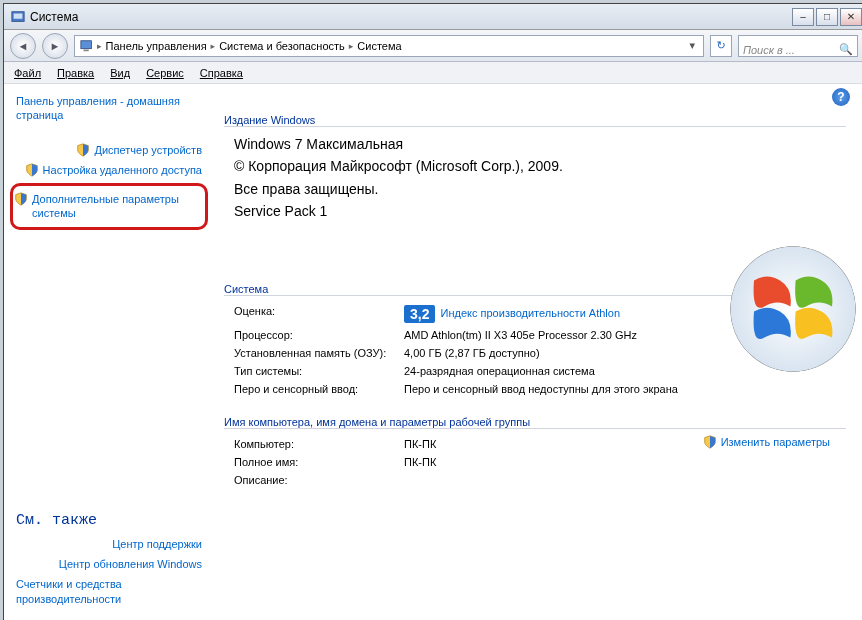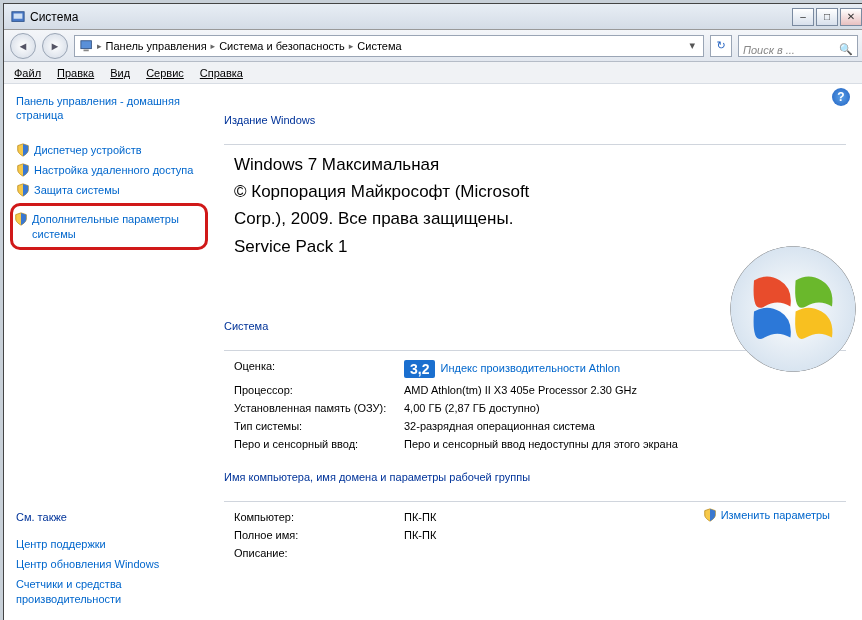--- a/index.html
+++ b/index.html
@@ -21,31 +21,31 @@
 .crumb-sep { color: #666; font-size: 9px; }
 .bc-dropdown { margin-left: auto; color: #555; padding: 0 4px; }
 .bc-refresh { width: 22px; height: 22px; border: 1px solid #9aa5b5; background: #fff; display: flex; align-items: center; justify-content: center; color: #2060c0; }
 .searchbox { width: 120px; height: 22px; border: 1px solid #9aa5b5; background: #fff; display: flex; align-items: flex-end; padding: 0 4px; color: #888; font-style: italic; gap:4px;}
 .searchbox .sbtn { margin-left: auto; color: #2060c0; font-style: normal; }
 .menubar { height: 22px; background: #f0f2f5; display: flex; align-items: center; padding: 0 10px; gap: 16px; border-bottom: 1px solid #d8dde4; font-size: 11px; }
 .menubar span { color: #000; }
 .menubar span u { text-decoration: underline; }
 .content { display: flex; height: calc(620px - 26px - 32px - 22px - 8px); }
 .sidebar { width: 210px; padding: 10px 12px; background: #fff; display: flex; flex-direction: column; gap: 6px; }
-.side-link { color: #0066cc; font-size: 11px; display: flex; align-items: flex-start; gap: 4px; cursor: pointer; line-height: 1.3; }
+.side-link { color: #0066cc; font-size: 11px; display: flex; align-items: flex-start; gap: 4px; cursor: pointer; line-height: 1.3; justify-content: flex-end; }
 .shield { width: 14px; height: 14px; flex-shrink: 0; }
 .side-highlight { border: 3px solid #d01818; border-radius: 10px; padding: 6px 1px; margin: 0 -6px; }
 .side-spacer { flex: 1; }
-.side-section { color: #003399; font-size: 11px; margin-top: 12px; margin-bottom: 8px; }
+.side-section { color: #003399; font-size: 15px; margin-top: 12px; margin-bottom: 2px; font-family: Liberation Mono, monospace; }
 .main { flex: 1; padding: 12px 18px 12px 10px; overflow: hidden; position: relative; }
 .main h1 { font-size: 13px; font-weight: normal; color: #003399; margin-bottom: 12px; }
-.group-title { color: #003399; font-size: 11px; border-bottom: 1px solid #d0d5dd; padding-bottom: 18px; margin-bottom: 6px; margin-top: 18px; }
+.group-title { color: #003399; font-size: 11px; border-bottom: 1px solid #d0d5dd; padding-bottom: 0; margin-bottom: 6px; margin-top: 18px; }
 .group-title:first-of-type { margin-top: 6px; }
 .edition-block { position: relative; }
-.edition-text { font-size: 17px; color: #000; line-height: 1.6; padding-left: 10px; }
+.edition-text { font-size: 14px; color: #000; line-height: 1.6; padding-left: 10px; }
 .winlogo { position: absolute; right: 6px; top: 160px; width: 130px; height: 130px; }
 .row { display: flex; font-size: 11px; color: #000; padding: 3px 0 3px 10px; }
 .row .label { width: 170px; color: #000; }
 .row .val { flex: 1; }
 .link-blue { color: #0066cc; }
 .score-badge { display: inline-block; background: #1a6fcf; color: #fff; font-weight: bold; padding: 1px 6px; border-radius: 2px; margin-right: 2px; font-size: 14px; vertical-align: middle; }
 .help-btn { position: absolute; right: 14px; top: 4px; width: 18px; height: 18px; border-radius: 50%; background: radial-gradient(#5aa0e8,#2060c0); color: #fff; display: flex; align-items: center; justify-content: center; font-size: 12px; font-weight: bold; }
 .change-link { position: absolute; right: 16px; display: flex; align-items: center; gap: 4px; color: #0066cc; }
 </style>
 </head>
@@ -115,27 +115,20 @@
             </svg>
         <span>Диспетчер устройств</span>
       </div>
       <div class="side-link">
         <svg class="shield" viewBox="0 0 16 16">
               <path d="M8 1 L14 3 V8 C14 12 8 15 8 15 C8 15 2 12 2 8 V3 Z" fill="#f7c94a" stroke="#c09020"></path>
               <path d="M8 1 L14 3 V8 C14 12 8 15 8 15 V1 Z" fill="#3a78d0"></path>
             </svg>
         <span>Настройка удаленного доступа</span>
       </div>
-      <div class="side-link">
-        <svg class="shield" viewBox="0 0 16 16">
-              <path d="M8 1 L14 3 V8 C14 12 8 15 8 15 C8 15 2 12 2 8 V3 Z" fill="#f7c94a" stroke="#c09020"></path>
-              <path d="M8 1 L14 3 V8 C14 12 8 15 8 15 V1 Z" fill="#3a78d0"></path>
-            </svg>
-        <span>Защита системы</span>
-      </div>
       <div class="side-highlight">
         <div class="side-link">
           <svg class="shield" viewBox="0 0 16 16">
                 <path d="M8 1 L14 3 V8 C14 12 8 15 8 15 C8 15 2 12 2 8 V3 Z" fill="#f7c94a" stroke="#c09020"></path>
                 <path d="M8 1 L14 3 V8 C14 12 8 15 8 15 V1 Z" fill="#3a78d0"></path>
               </svg>
           <span>Дополнительные параметры системы</span>
         </div>
       </div>
 
@@ -189,21 +182,21 @@
       <div class="row">
         <div class="label">Процессор:</div>
         <div class="val">AMD Athlon(tm) II X3 405e Processor   2.30 GHz</div>
       </div>
       <div class="row">
         <div class="label">Установленная память (ОЗУ):</div>
         <div class="val">4,00 ГБ (2,87 ГБ доступно)</div>
       </div>
       <div class="row">
         <div class="label">Тип системы:</div>
-        <div class="val">32-разрядная операционная система</div>
+        <div class="val">24-разрядная операционная система</div>
       </div>
       <div class="row">
         <div class="label">Перо и сенсорный ввод:</div>
         <div class="val">Перо и сенсорный ввод недоступны для этого экрана</div>
       </div>
 
       <div class="group-title">Имя компьютера, имя домена и параметры рабочей группы</div>
       <div style="position:relative">
         <div class="change-link" style="top:0">
           <svg class="shield" viewBox="0 0 16 16">

